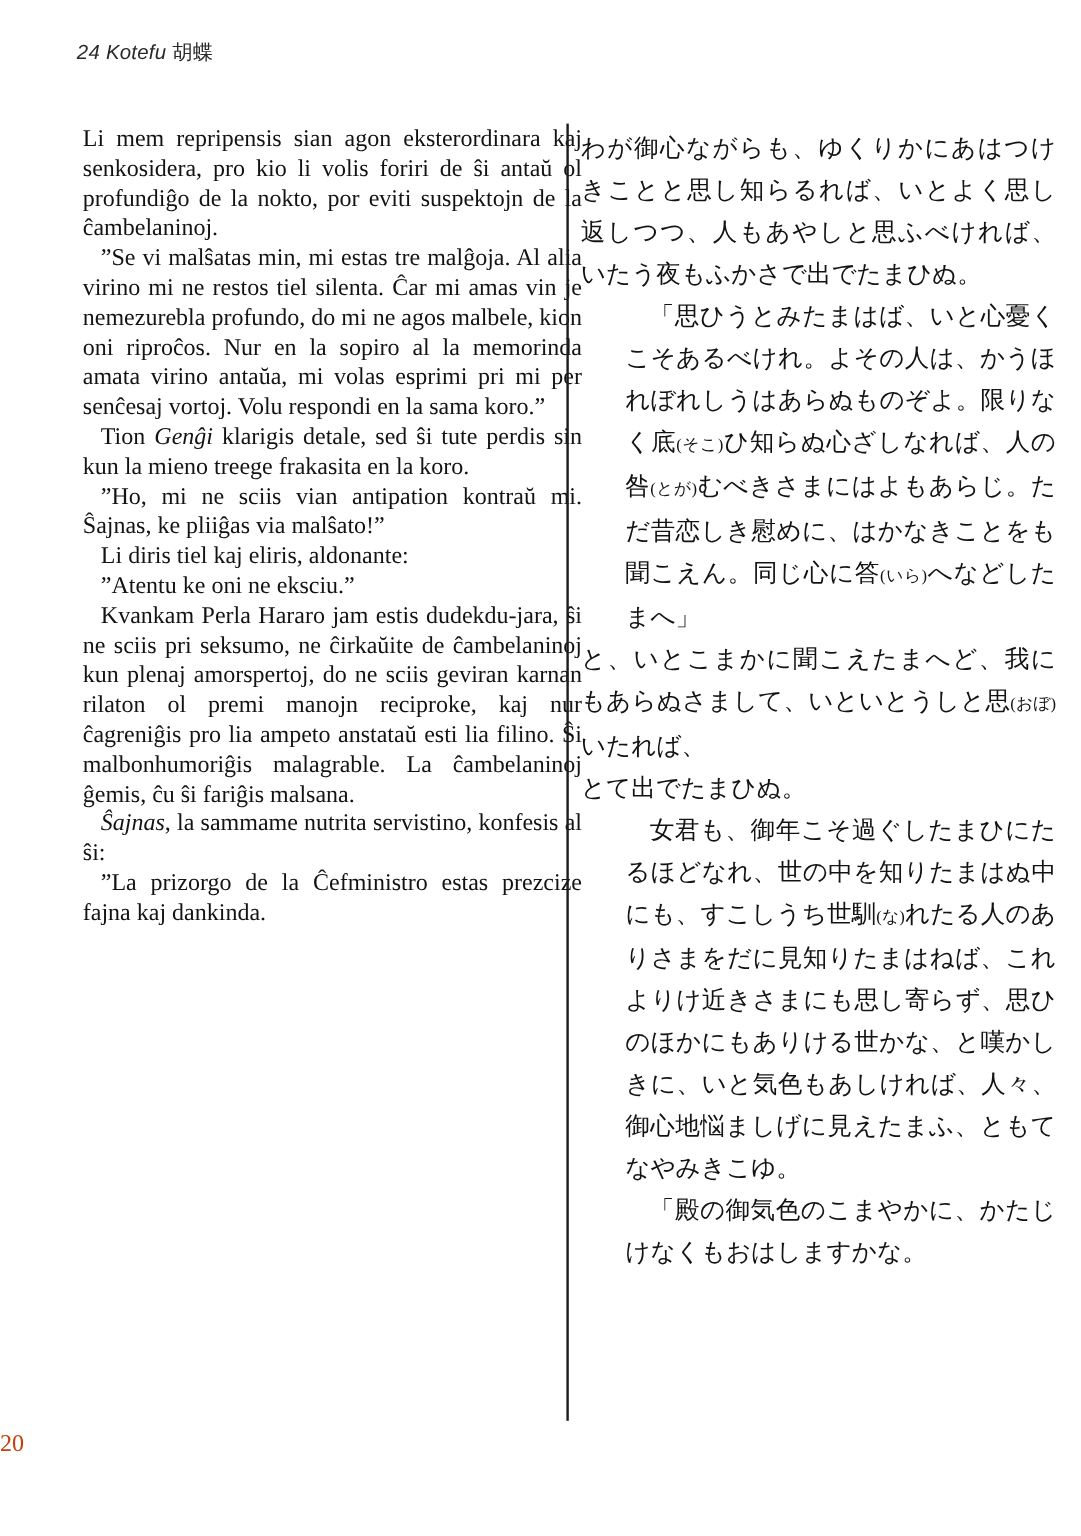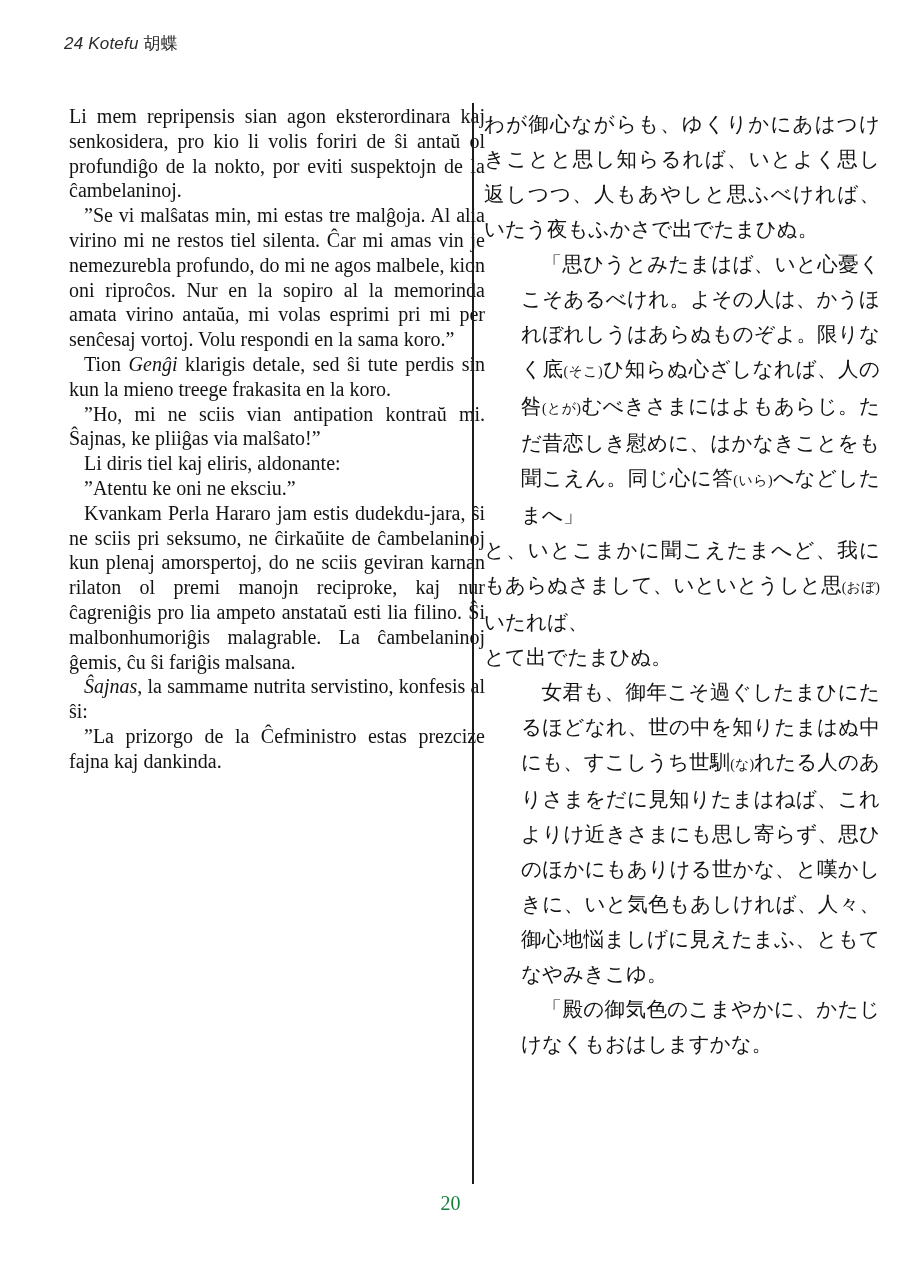--- a/index.html
+++ b/index.html
@@ -27,21 +27,21 @@
   }
   .col-right p.indent{text-indent:1em;margin-left:37px;}
   .italic{font-style:italic;}
   .small{font-size:68%;}
   .column-divider{
     position:absolute;left:472px;top:103px;width:2px;height:1081px;
     background:#1c1c1c;
   }
   .page-number{
     position:absolute;left:0;top:1192px;width:100%;
-    text-align:center;font-size:20px;color:#15803d;
+    text-align:left;font-size:20px;color:#c2410c;
   }
 </style>
 </head>
 <body>
 
 <div class="running-header"><span class="italic">24 Kotefu </span><span>胡蝶</span></div>
 
 <div class="col col-left">
     <p><span>Li mem repripensis sian agon eksterordinara kaj senkosidera, pro kio li volis foriri de ŝi antaŭ ol profundiĝo de la nokto, por eviti suspektojn de la ĉambelaninoj.</span></p>
     <p class="indent"><span>”Se vi malŝatas min, mi estas tre malĝoja. Al alia virino mi ne restos tiel silenta. Ĉar mi amas vin je nemezurebla profundo, do mi ne agos malbele, kion oni riproĉos. Nur en la sopiro al la memorinda amata virino antaŭa, mi volas esprimi pri mi per senĉesaj vortoj. Volu respondi en la sama koro.”</span></p>

